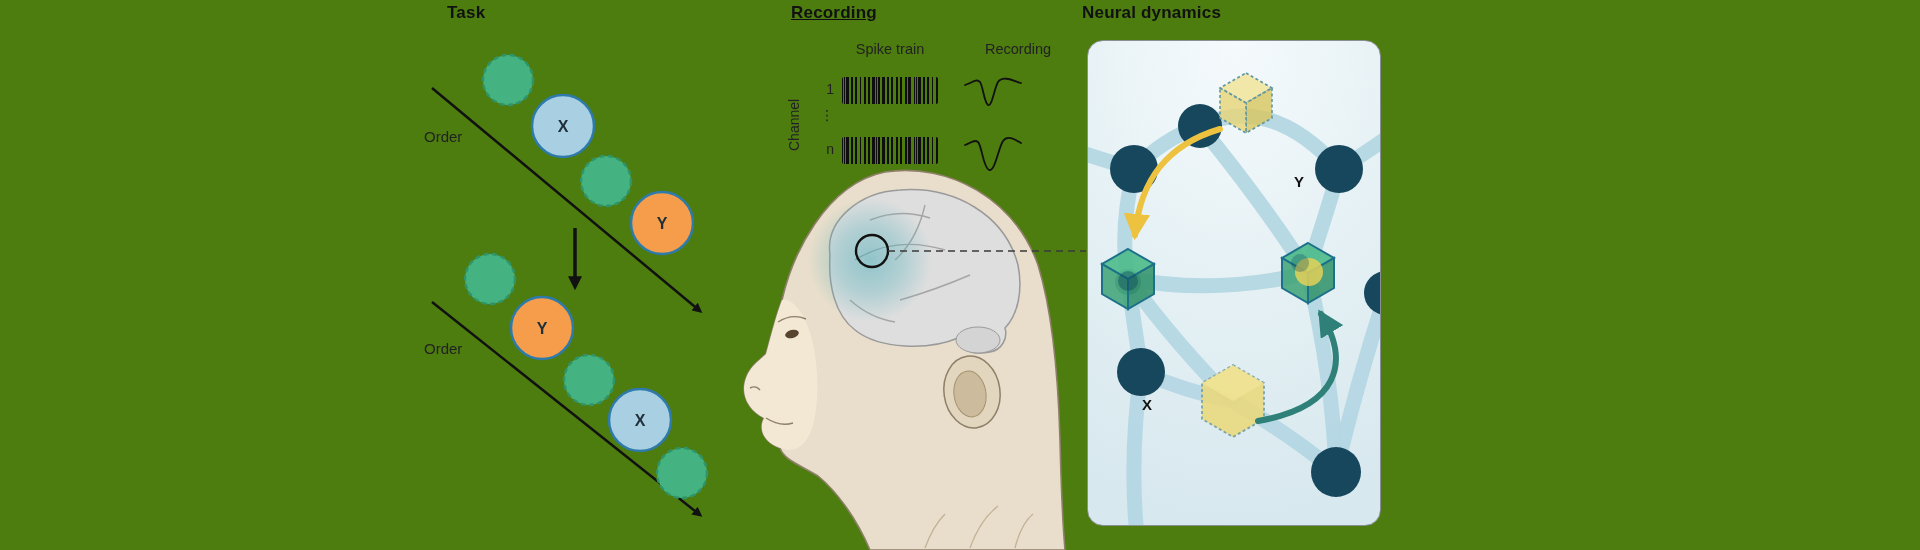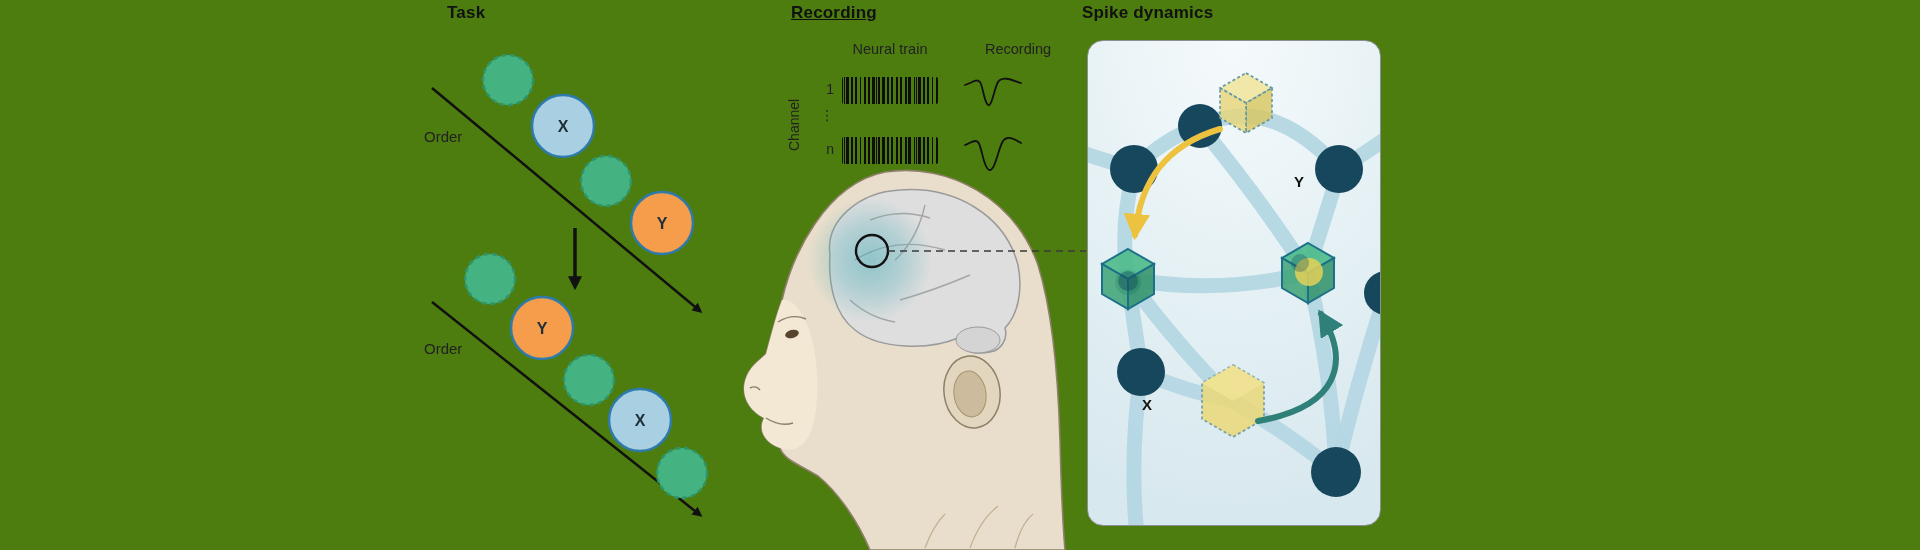--- a/index.html
+++ b/index.html
@@ -33,21 +33,21 @@
   .order-text{font-size:15px;fill:#222;}
   .nd-label{font-size:15px;font-weight:bold;fill:#111;}
 </style>
 </head>
 <body>
 
 <div class="canvas">
 
   <div class="abs panel-title" style="left:447px;top:3px;">Task</div>
   <div class="abs panel-title" style="left:791px;top:3px;text-decoration:underline;">Recording</div>
-  <div class="abs panel-title" style="left:1082px;top:3px;">Spike dynamics</div>
+  <div class="abs panel-title" style="left:1082px;top:3px;">Neural dynamics</div>
 
   <svg class="abs" style="left:420px;top:30px;z-index:2;" width="320" height="520" viewBox="0 0 320 520">
     <defs>
       <marker id="ah-k" viewBox="0 0 10 10" refX="7" refY="5" markerWidth="4" markerHeight="4" orient="auto-start-reverse">
         <path d="M0,0 L10,5 L0,10 z" fill="#111"></path>
       </marker>
     </defs>
 
     <path d="M12,58 L280,281" stroke="#111" stroke-width="2.5" fill="none" marker-end="url(#ah-k)"></path>
     <path d="M12,272 L280,485" stroke="#111" stroke-width="2.5" fill="none" marker-end="url(#ah-k)"></path>
@@ -66,21 +66,21 @@
     <circle cx="70" cy="249" r="25" fill="#44b381" stroke="#2f9467" stroke-width="2.5" stroke-dasharray="5 3.5"></circle>
     <circle cx="122" cy="298" r="31" fill="#f59d4a" stroke="#2e7bab" stroke-width="2.5"></circle>
     <text class="seq-text" x="122" y="304">Y</text>
     <circle cx="169" cy="350" r="25" fill="#44b381" stroke="#2f9467" stroke-width="2.5" stroke-dasharray="5 3.5"></circle>
     <circle cx="220" cy="390" r="31" fill="#a9cfe3" stroke="#2e7bab" stroke-width="2.5"></circle>
     <text class="seq-text" x="220" y="396">X</text>
     <circle cx="262" cy="443" r="25" fill="#44b381" stroke="#2f9467" stroke-width="2.5" stroke-dasharray="5 3.5"></circle>
   </svg>
 
   <div class="abs" style="left:790px;top:35px;width:310px;height:165px;z-index:3;">
-    <div class="abs col-label" style="left:40px;top:6px;width:120px;">Neural train</div>
+    <div class="abs col-label" style="left:40px;top:6px;width:120px;">Spike train</div>
     <div class="abs col-label" style="left:168px;top:6px;width:120px;">Recording</div>
 
     <div class="abs channel-vert" style="left:-4px;top:38px;height:104px;width:16px;">Channel</div>
     <div class="abs ch-label" style="left:26px;top:46px;width:18px;text-align:right;">1</div>
     <div class="abs ch-label" style="left:26px;top:72px;width:18px;text-align:right;">⋮</div>
     <div class="abs ch-label" style="left:26px;top:106px;width:18px;text-align:right;">n</div>
 
     <div class="abs raster" style="left:52px;top:42px;width:96px;height:27px;"></div>
     <div class="abs raster" style="left:52px;top:102px;width:96px;height:27px;"></div>
 

